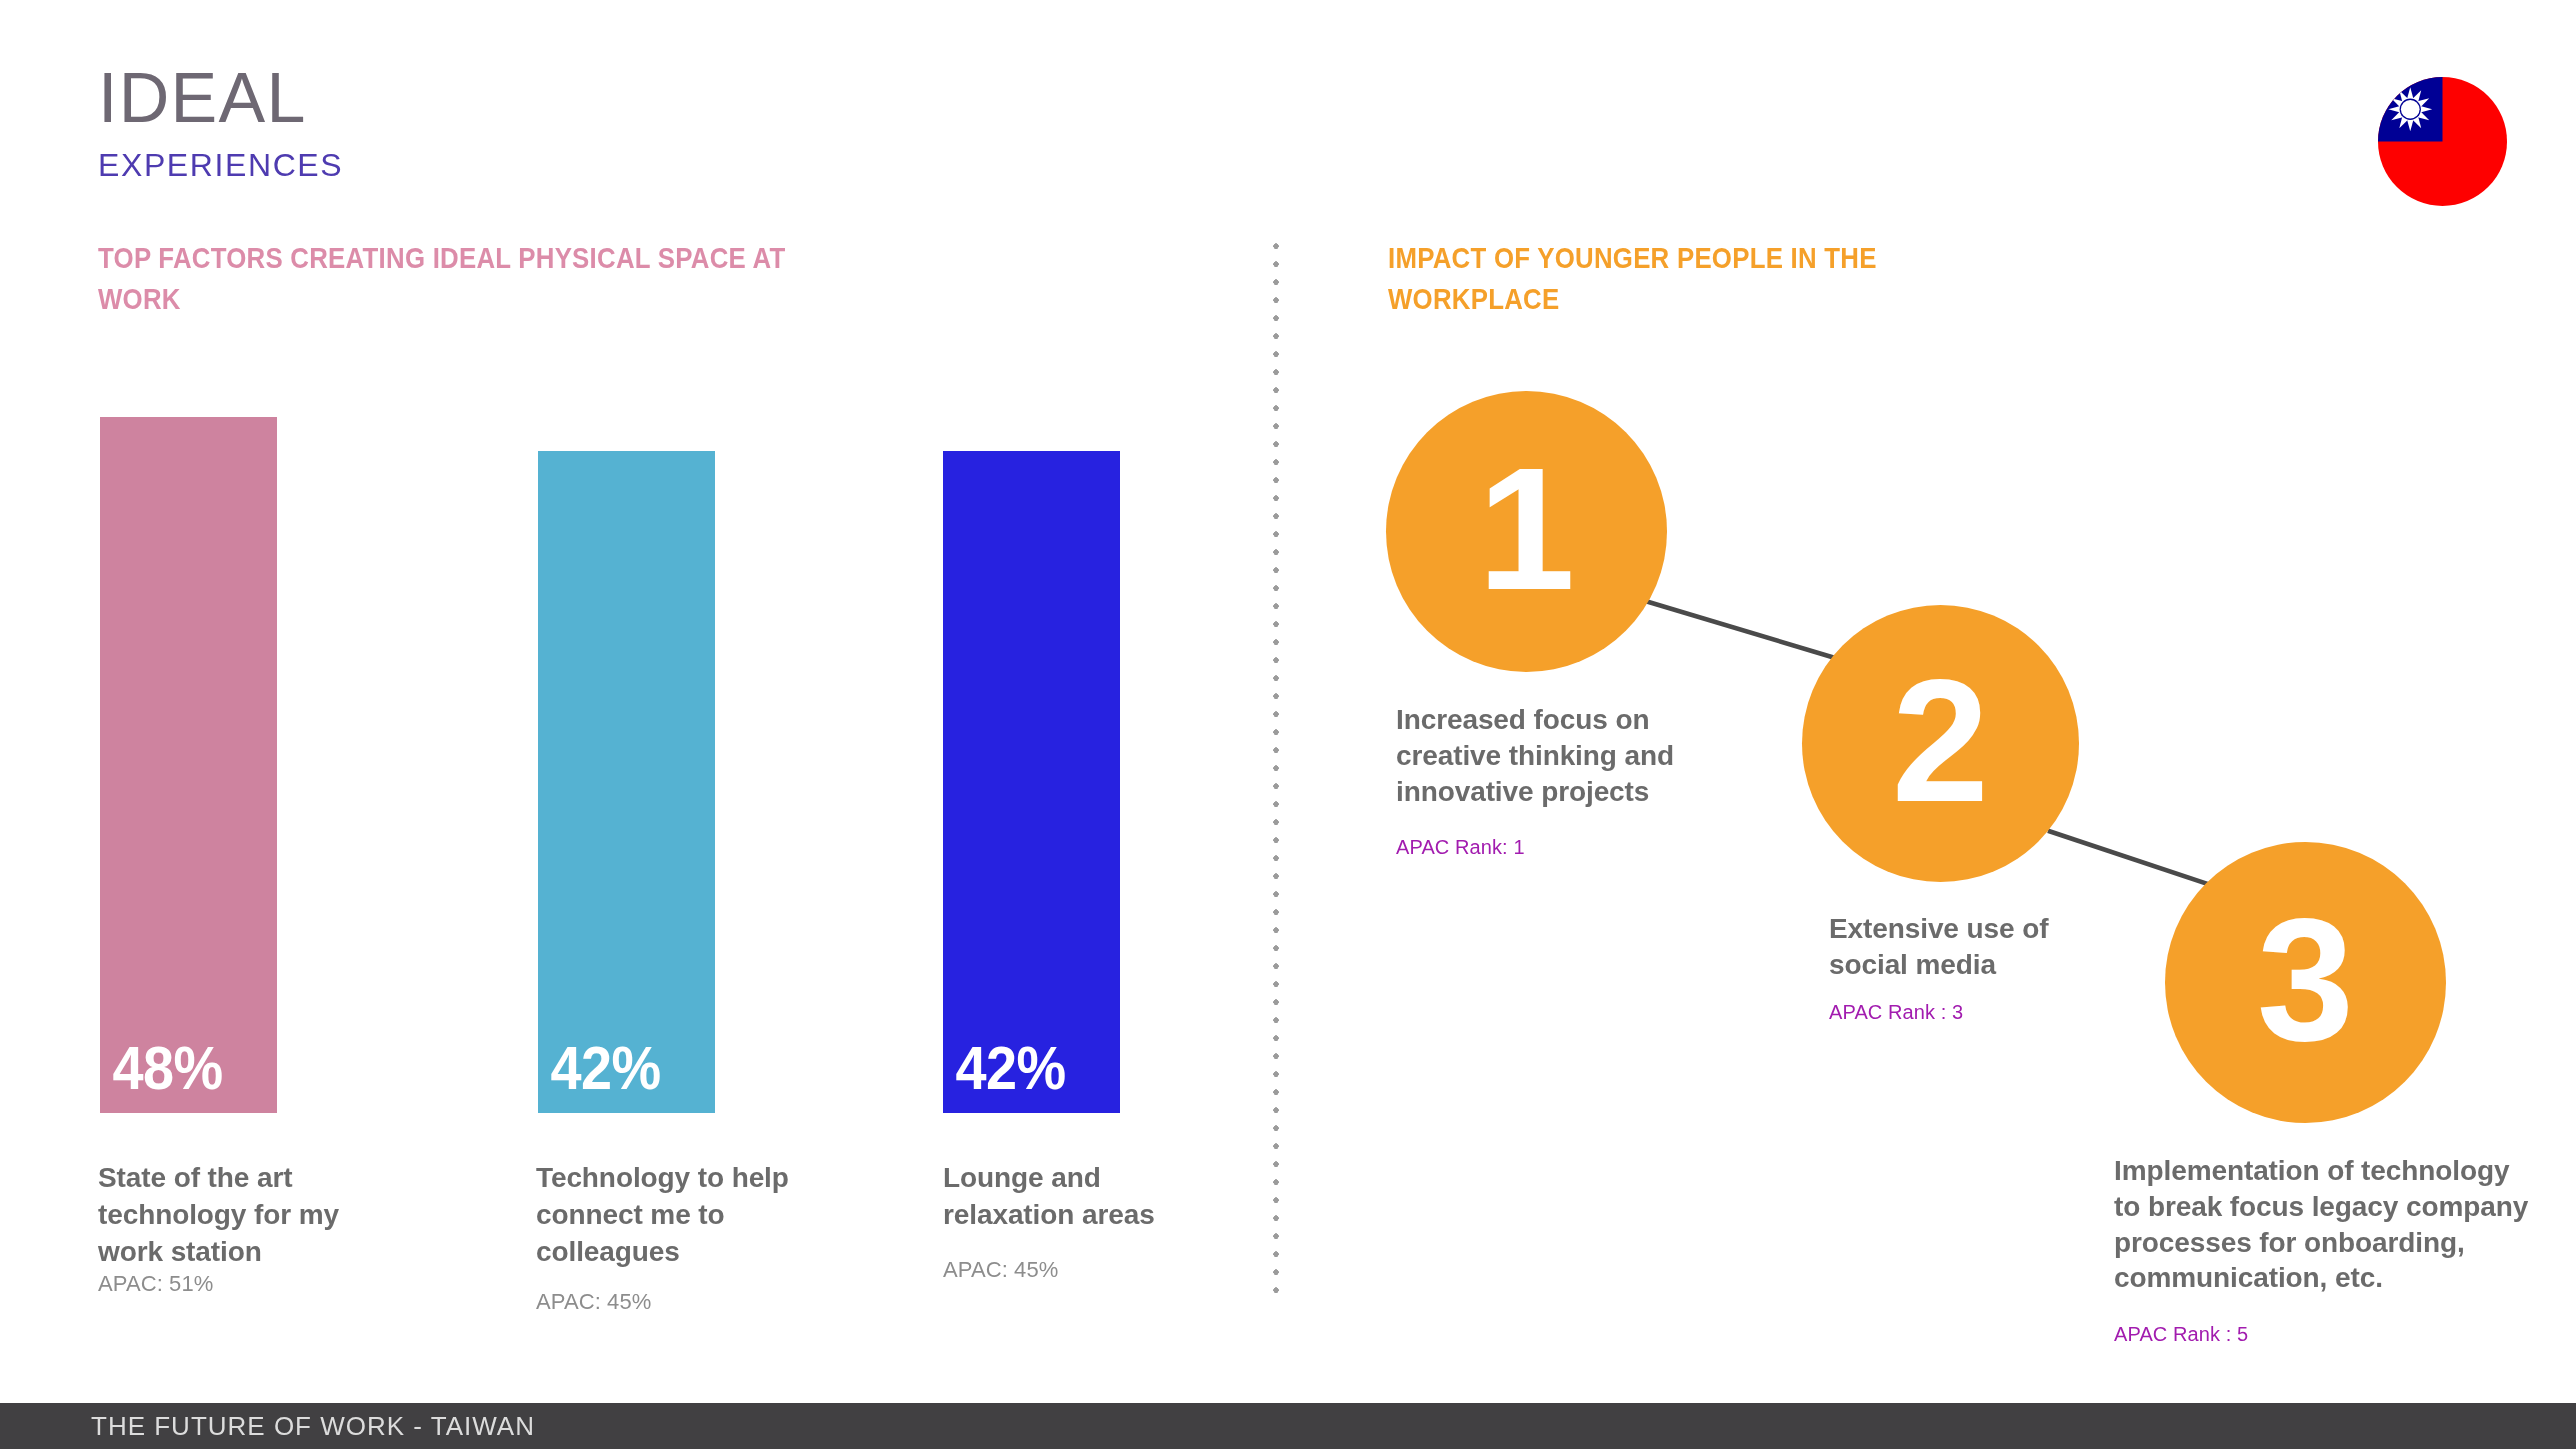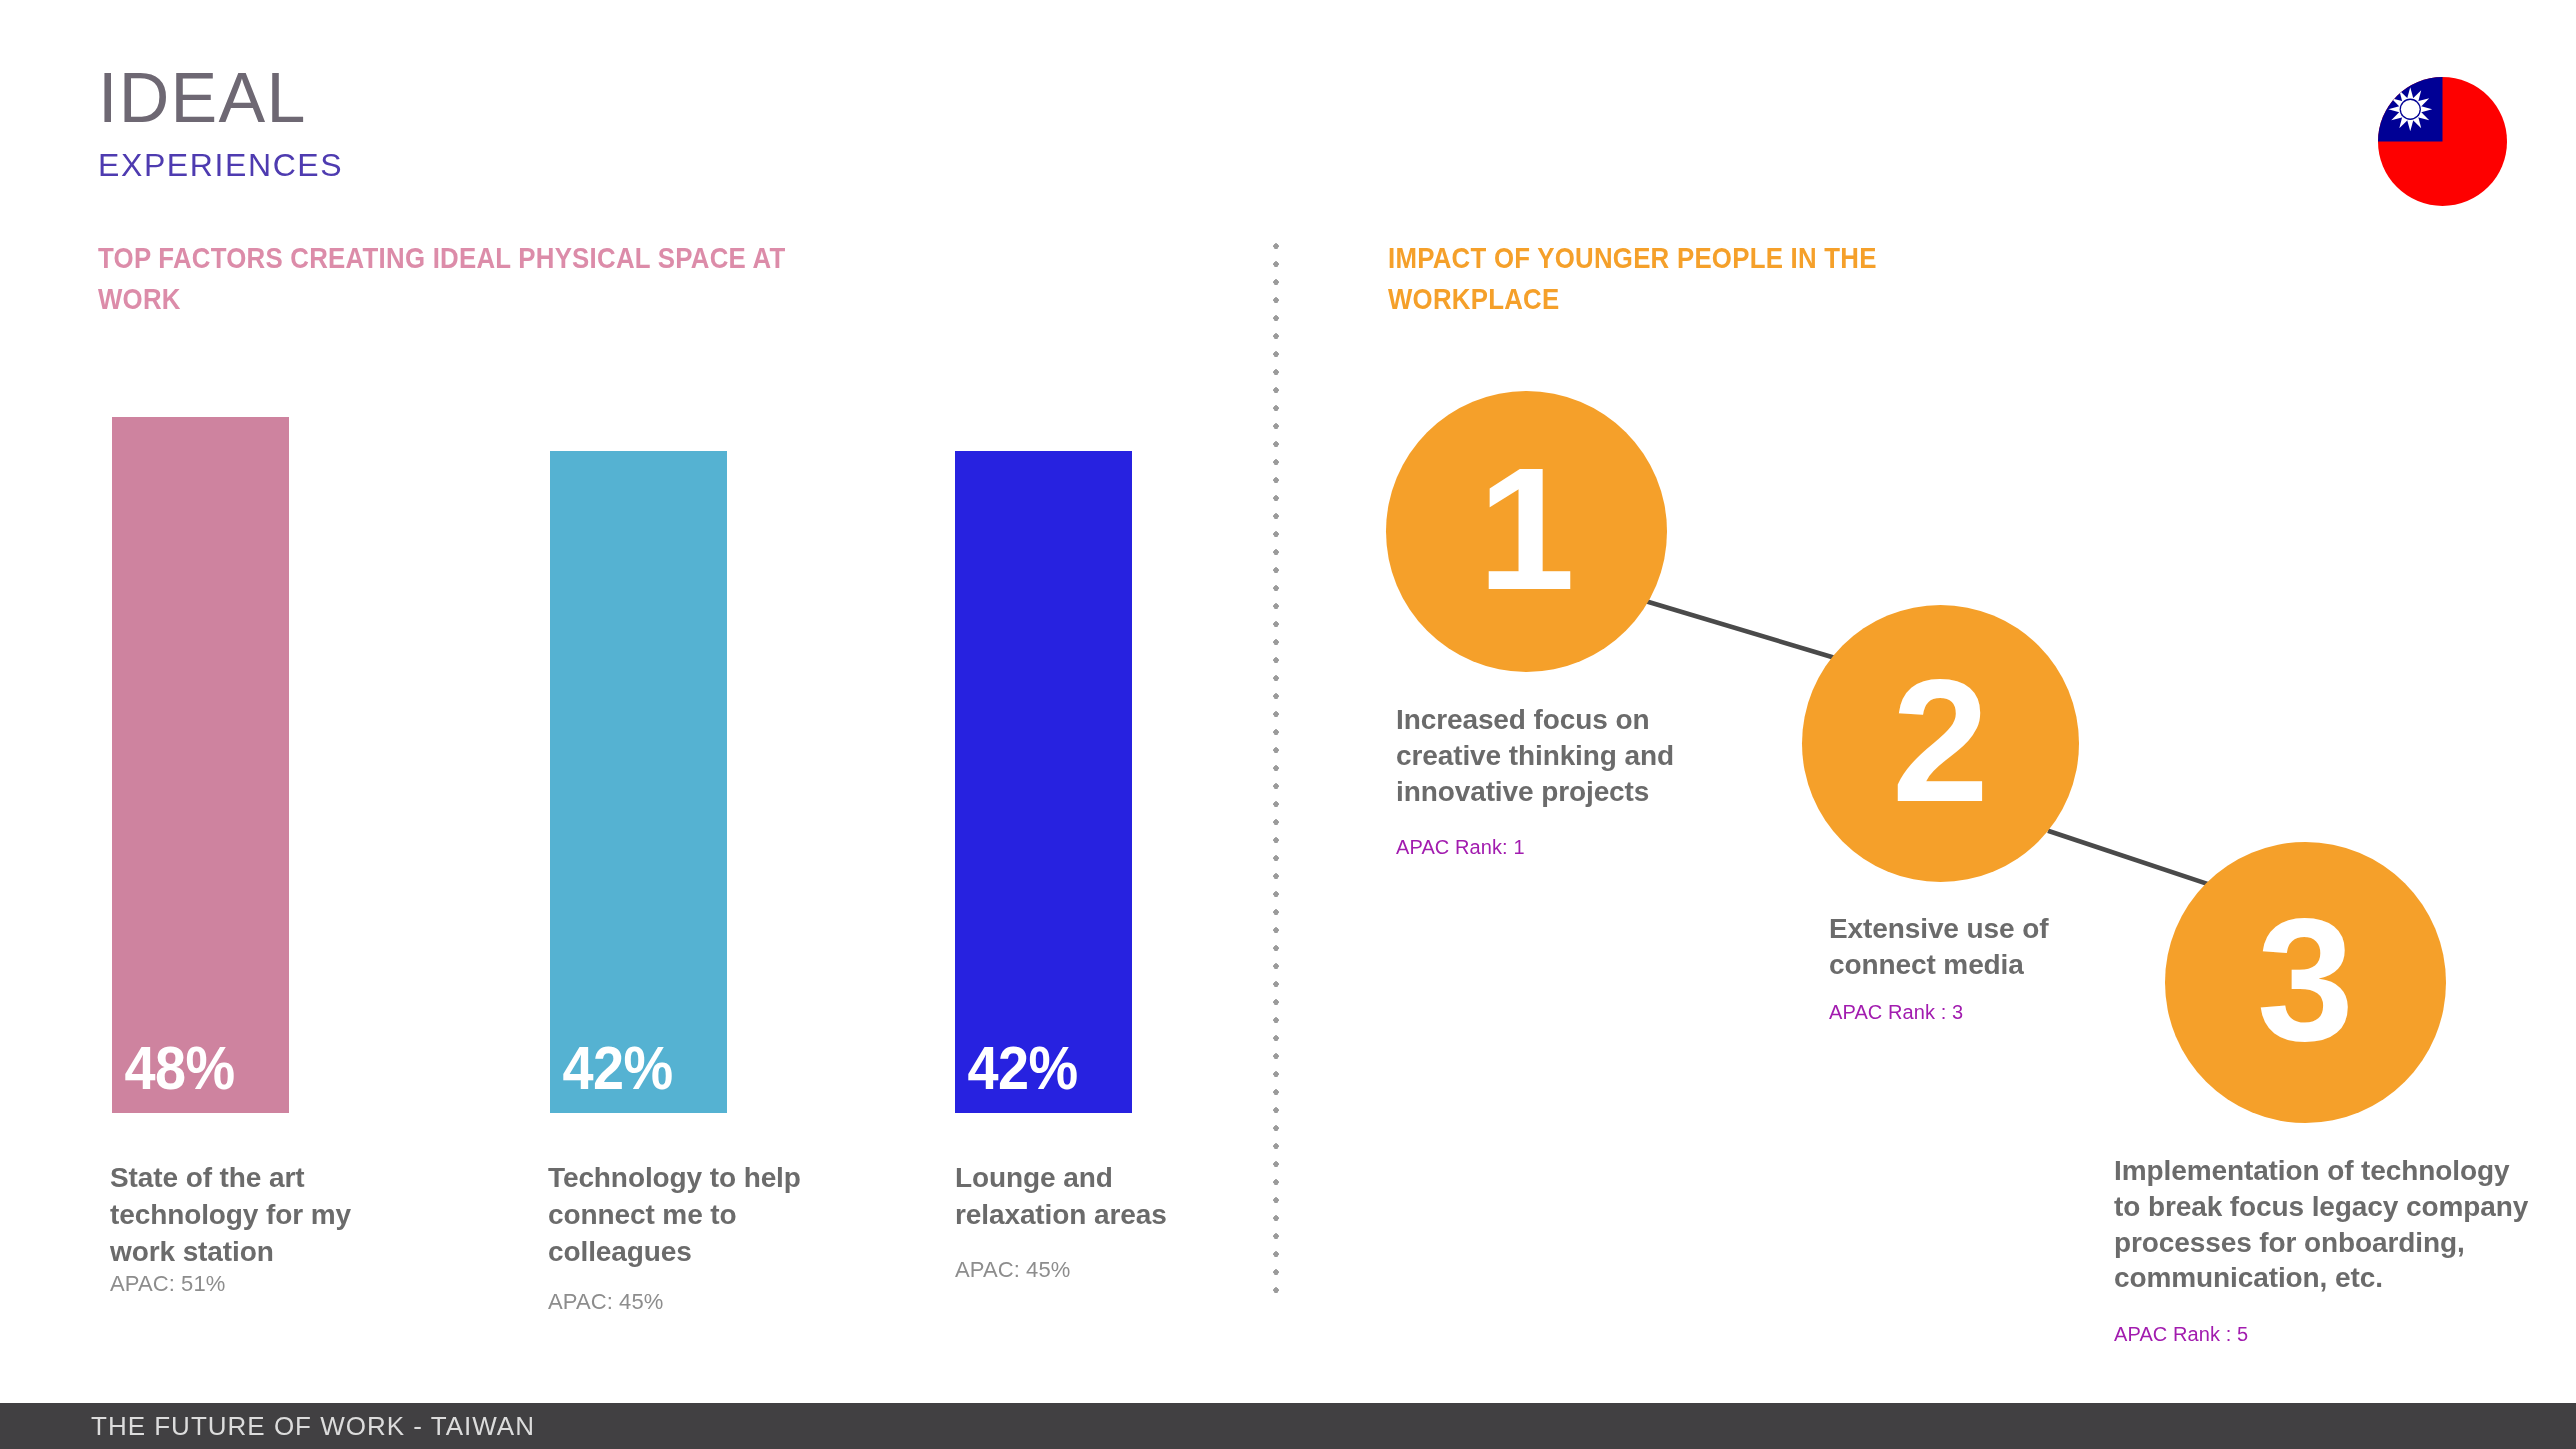--- a/index.html
+++ b/index.html
@@ -42,21 +42,21 @@
   
   .divider {
     position:absolute; left:1273px; top:243px;
     width:6.4px; height:1053px;
     background-image:radial-gradient(circle at 3.2px 3.2px, #9b9b9b 2.7px, rgba(155,155,155,0) 3px);
     background-size:6.4px 18px;
     background-repeat:repeat-y;
   }
 
   
-  .bars { position:absolute; left:12px; top:0; width:1275px; height:1449px;padding-left:32px; }
+  .bars { position:absolute; left:0; top:0; width:1275px; height:1449px;padding-left:32px; }
   .bar-col { position:absolute; }
   .bar {
     position:absolute; bottom:0; left:0; width:100%;
     display:flex; align-items:flex-end;
   }
   .bar-value {
     color:#ffffff; font-weight:700; font-size:62px; line-height:1;
     padding:0 0 14px 14px; letter-spacing:-0.6px;
     transform:scaleX(0.9); transform-origin:left bottom;
     font-family:"Liberation Sans", sans-serif;
@@ -195,21 +195,21 @@
 
     <div class="rank-circle" style="left:1386px; top:391px; width:281px; height:281px; font-size:175px;">
       <span class="rank-num">1</span>
     </div>
     <div class="rank-caption" style="left:1396px; top:702px; width:328px;">Increased focus on creative thinking and innovative projects</div>
     <div class="rank-apac" style="left:1396px; top:834px; width:328px;">APAC Rank: 1</div>
 
     <div class="rank-circle" style="left:1802px; top:605px; width:277px; height:277px; font-size:175px;">
       <span class="rank-num">2</span>
     </div>
-    <div class="rank-caption" style="left:1829px; top:911px; width:303px;">Extensive use of connect media</div>
+    <div class="rank-caption" style="left:1829px; top:911px; width:303px;">Extensive use of social media</div>
     <div class="rank-apac" style="left:1829px; top:999px; width:303px;">APAC Rank : 3</div>
 
     <div class="rank-circle" style="left:2165px; top:842px; width:281px; height:281px; font-size:175px;">
       <span class="rank-num">3</span>
     </div>
     <div class="rank-caption" style="left:2114px; top:1153px; width:425px;">Implementation of technology to break focus legacy company processes for onboarding, communication, etc.</div>
     <div class="rank-apac" style="left:2114px; top:1321px; width:425px;">APAC Rank : 5</div>
   </div>
 
   <div class="footer">

